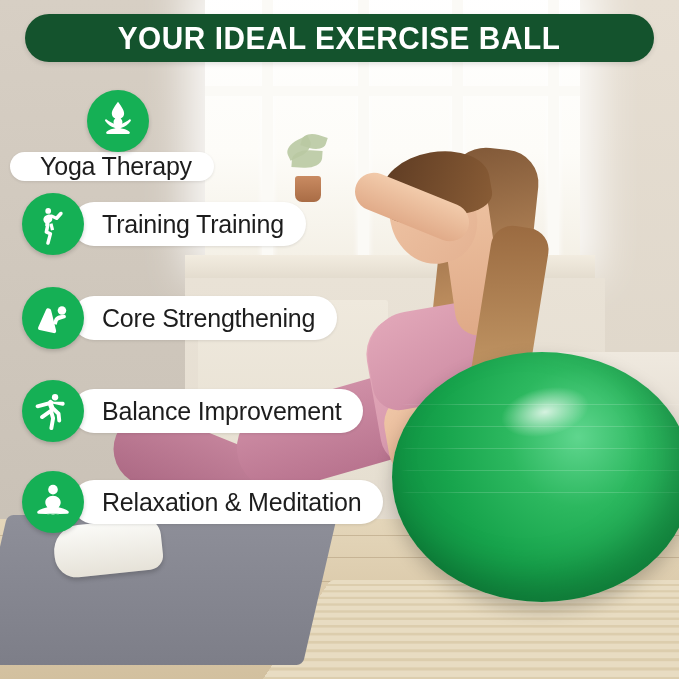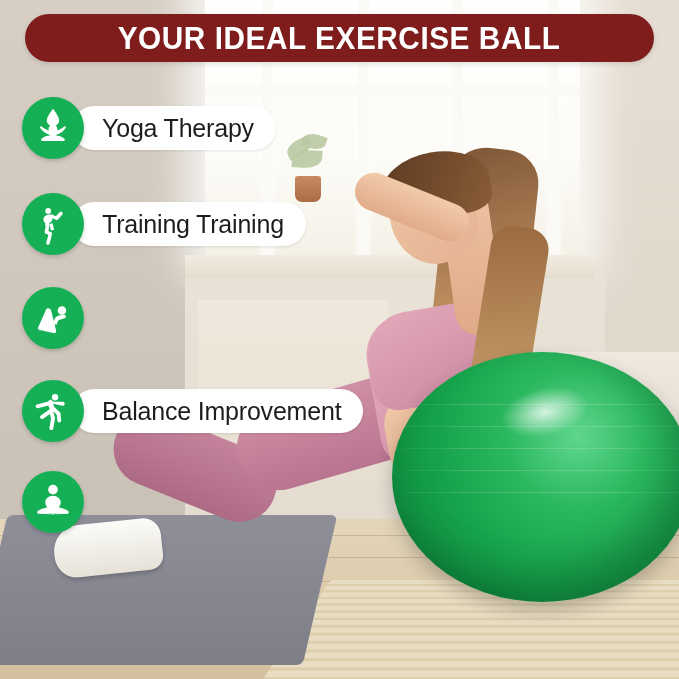--- a/index.html
+++ b/index.html
@@ -91,21 +91,21 @@
     border-radius:50%;
     box-shadow:inset -18px -22px 40px rgba(0,0,0,.22), 0 8px 18px rgba(0,0,0,.22);}
   .ball-gloss{position:absolute;left:500px;top:388px;width:90px;height:48px;
     background:radial-gradient(ellipse at center,rgba(255,255,255,.78),rgba(255,255,255,0) 70%);
     border-radius:50%;transform:rotate(-12deg);}
   .ball-rib{position:absolute;left:398px;width:288px;height:1px;
     background:rgba(255,255,255,.16);border-radius:50%;}
 
   
   .banner{position:absolute;left:25px;top:14px;width:629px;height:48px;
-    background:#7f1d1d;border-radius:24px;
+    background:#14532d;border-radius:24px;
     display:flex;align-items:center;justify-content:center;
     box-shadow:0 2px 5px rgba(0,0,0,.12);}
   .banner span{
     color:#ffffff;font-size:32px;font-weight:bold;letter-spacing:.6px;
     font-family:"Liberation Sans",sans-serif;
     transform:scaleX(.93);white-space:nowrap;}
 
   
   .row{position:absolute;left:22px;display:flex;align-items:center;height:64px;}
   .icon-circle{position:relative;width:62px;height:62px;border-radius:50%;
@@ -113,21 +113,21 @@
     display:flex;align-items:center;justify-content:center;
     box-shadow:0 2px 4px rgba(0,0,0,.18);}
   .icon-circle svg{width:44px;height:44px;display:block;}
   .pill{position:relative;margin-left:-12px;height:44px;border-radius:22px;
     background:#ffffff;display:flex;align-items:center;
     padding:0 22px 0 30px;z-index:2;
     box-shadow:0 1px 3px rgba(0,0,0,.10);}
   .pill span{color:#1d1d1d;font-size:25px;white-space:nowrap;
     font-family:"Liberation Sans",sans-serif;letter-spacing:-.2px;}
 
-  .r1{top:96px;} .r2{top:192px;} .r3{top:286px;}
+  .r1{top:90px;flex-direction:column;} .r2{top:192px;} .r3{top:286px;}
   .r4{top:379px;} .r5{top:470px;} .r6{top:563px;}
 </style>
 </head>
 <body>
 
 <div id="stage">
 
   <div class="bg">
     <div class="wall-left"></div>
     <div class="wall-right"></div>
@@ -213,20 +213,23 @@
   </div>
 
   <div class="row r3">
     <div class="icon-circle">
       <svg viewBox="0 0 64 64" fill="#fff">
         <circle cx="45" cy="21" r="6.2"></circle>
         <path d="M40.5 28.5c-3.4.9-6 3.4-7 6.6l-1.6 5.1 5.4 1.7 1.6-5c.3-1 1.1-1.8 2.1-2.1l7.8-2.3c1.5-.4 2.3-2 1.8-3.4-.5-1.5-2-2.3-3.5-1.9l-6.6 1.3z"></path>
         <path d="M27 18.5c-1.6-1.4-4.1-.8-5 1.1L10.5 45.3c-.8 1.7.2 3.7 2 4.1l20.3 4.6c2.3.5 4.3-1.6 3.7-3.9L29.3 21c-.3-1-.9-1.8-1.7-2.3z"></path>
       </svg>
     </div>
+    <div class="pill">
+      <span>Core Strengthening</span>
+    </div>
   </div>
 
   <div class="row r4">
     <div class="icon-circle">
       <svg viewBox="0 0 64 64" fill="#fff">
         <circle cx="35" cy="12" r="4.6"></circle>
         <path d="M30 16.5c-1.1-1-2.8-.9-3.8.2l-1.4 1.6-16 4.2c-1.5.4-2.4 1.9-2 3.4.4 1.5 1.9 2.3 3.4 2l14.9-3.9 2.1 5.4-12.8 9.1c-1.3.9-1.6 2.7-.7 4 .9 1.3 2.7 1.6 4 .7l9.6-6.8 1.9 6.6-2.4 13.3c-.3 1.5.7 3 2.3 3.3 1.5.3 3-.7 3.3-2.3l2.5-14c.1-.6.1-1.2-.1-1.8l-2.6-9.1 5.2 4.9.9 8.8c.2 1.6 1.6 2.7 3.1 2.5 1.6-.2 2.7-1.6 2.5-3.1l-1-9.8c-.1-.7-.4-1.4-.9-1.9l-8.1-7.6-1.8-4.6 13.5 2.6c1.5.3 3-.7 3.3-2.2.3-1.5-.7-3-2.2-3.3L33 18.6l-3-2.1z"></path>
       </svg>
     </div>
     <div class="pill">
@@ -235,16 +238,19 @@
   </div>
 
   <div class="row r5">
     <div class="icon-circle">
       <svg viewBox="0 0 64 64" fill="#fff">
         <circle cx="32" cy="14" r="7"></circle>
         <path d="M32 23c-6.4 0-11.2 4.3-11.2 9.8 0 2.7 1.2 5.1 3.1 6.8-5.3 1-10.3 2.9-13.9 5.4-1.8 1.3-1 4.1 1.2 4.1h41.6c2.2 0 3-2.8 1.2-4.1-3.6-2.5-8.6-4.4-13.9-5.4 1.9-1.7 3.1-4.1 3.1-6.8 0-5.5-4.8-9.8-11.2-9.8z"></path>
         <path d="M12 44.5c-1.6 1.1-1 3.6.9 3.9 6.2 1 12.6 1.5 19.1 1.5s12.9-.5 19.1-1.5c1.9-.3 2.5-2.8.9-3.9-1.4-1-3.2-.8-4.5.3-4.3 3.6-10 5.6-15.5 5.6s-11.2-2-15.5-5.6c-1.3-1.1-3.1-1.3-4.5-.3z"></path>
       </svg>
     </div>
+    <div class="pill">
+      <span>Relaxation &amp; Meditation</span>
+    </div>
   </div>
 
 
 </div>
 
 </body></html>

